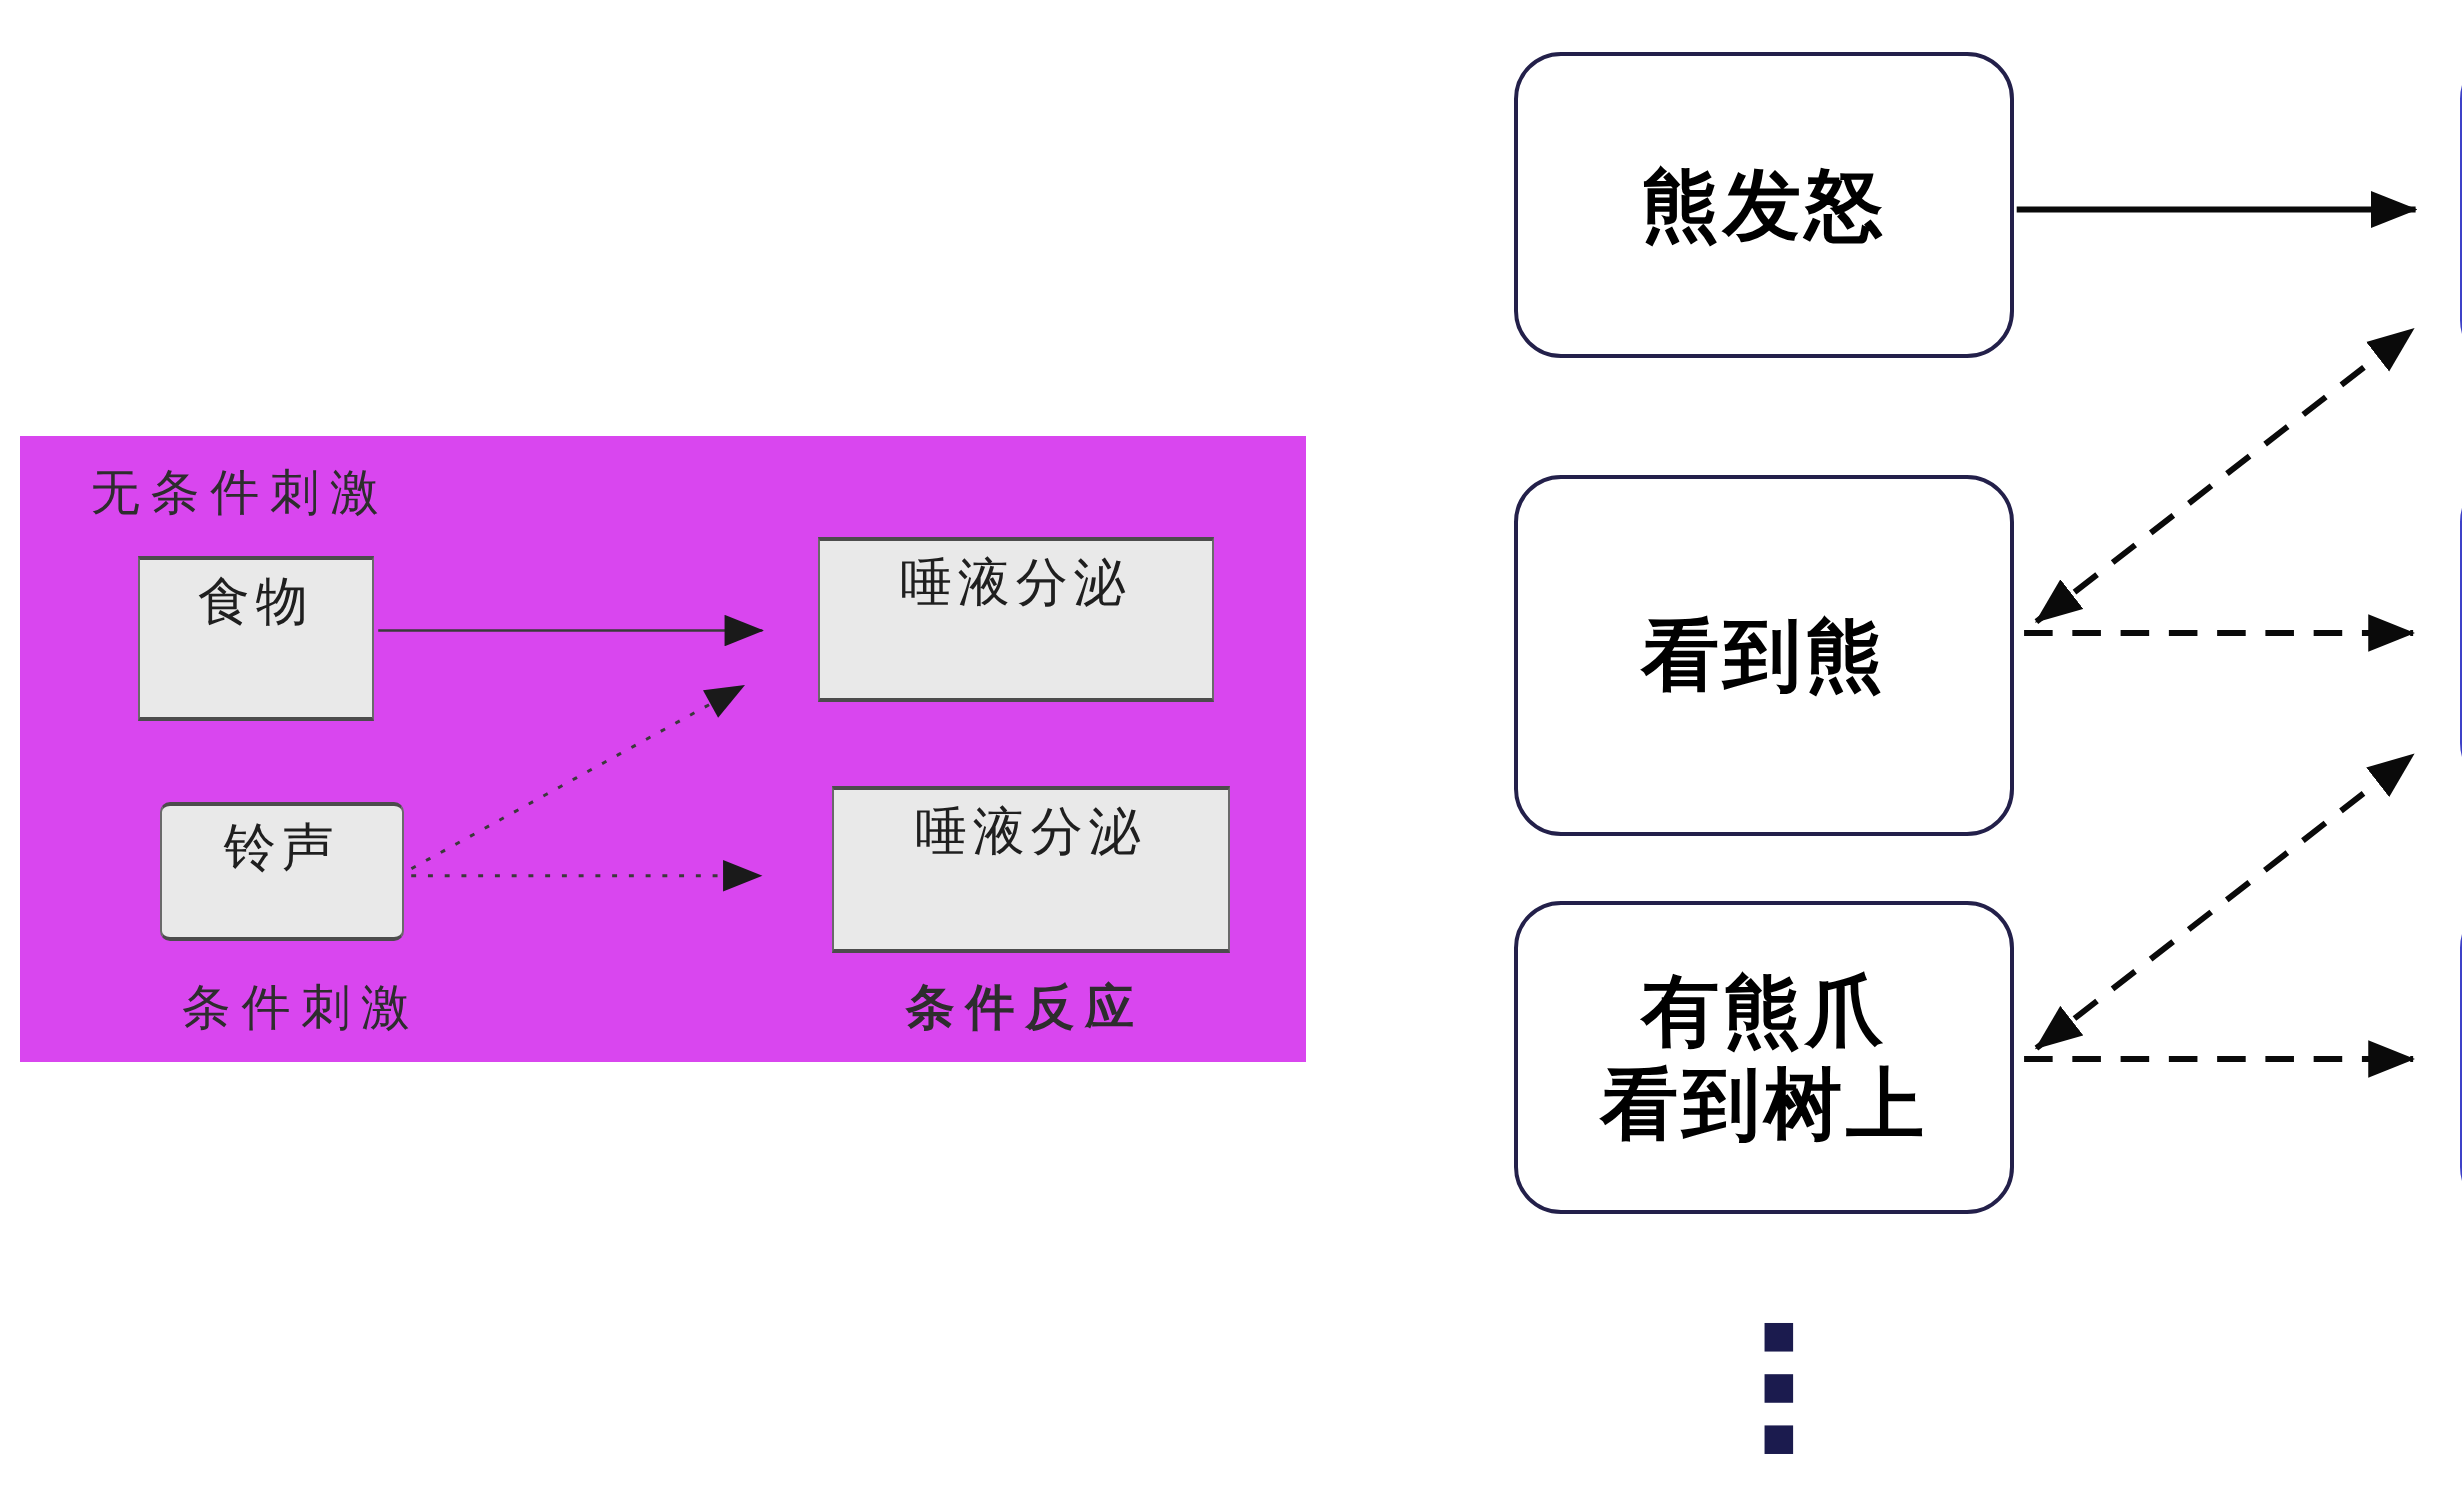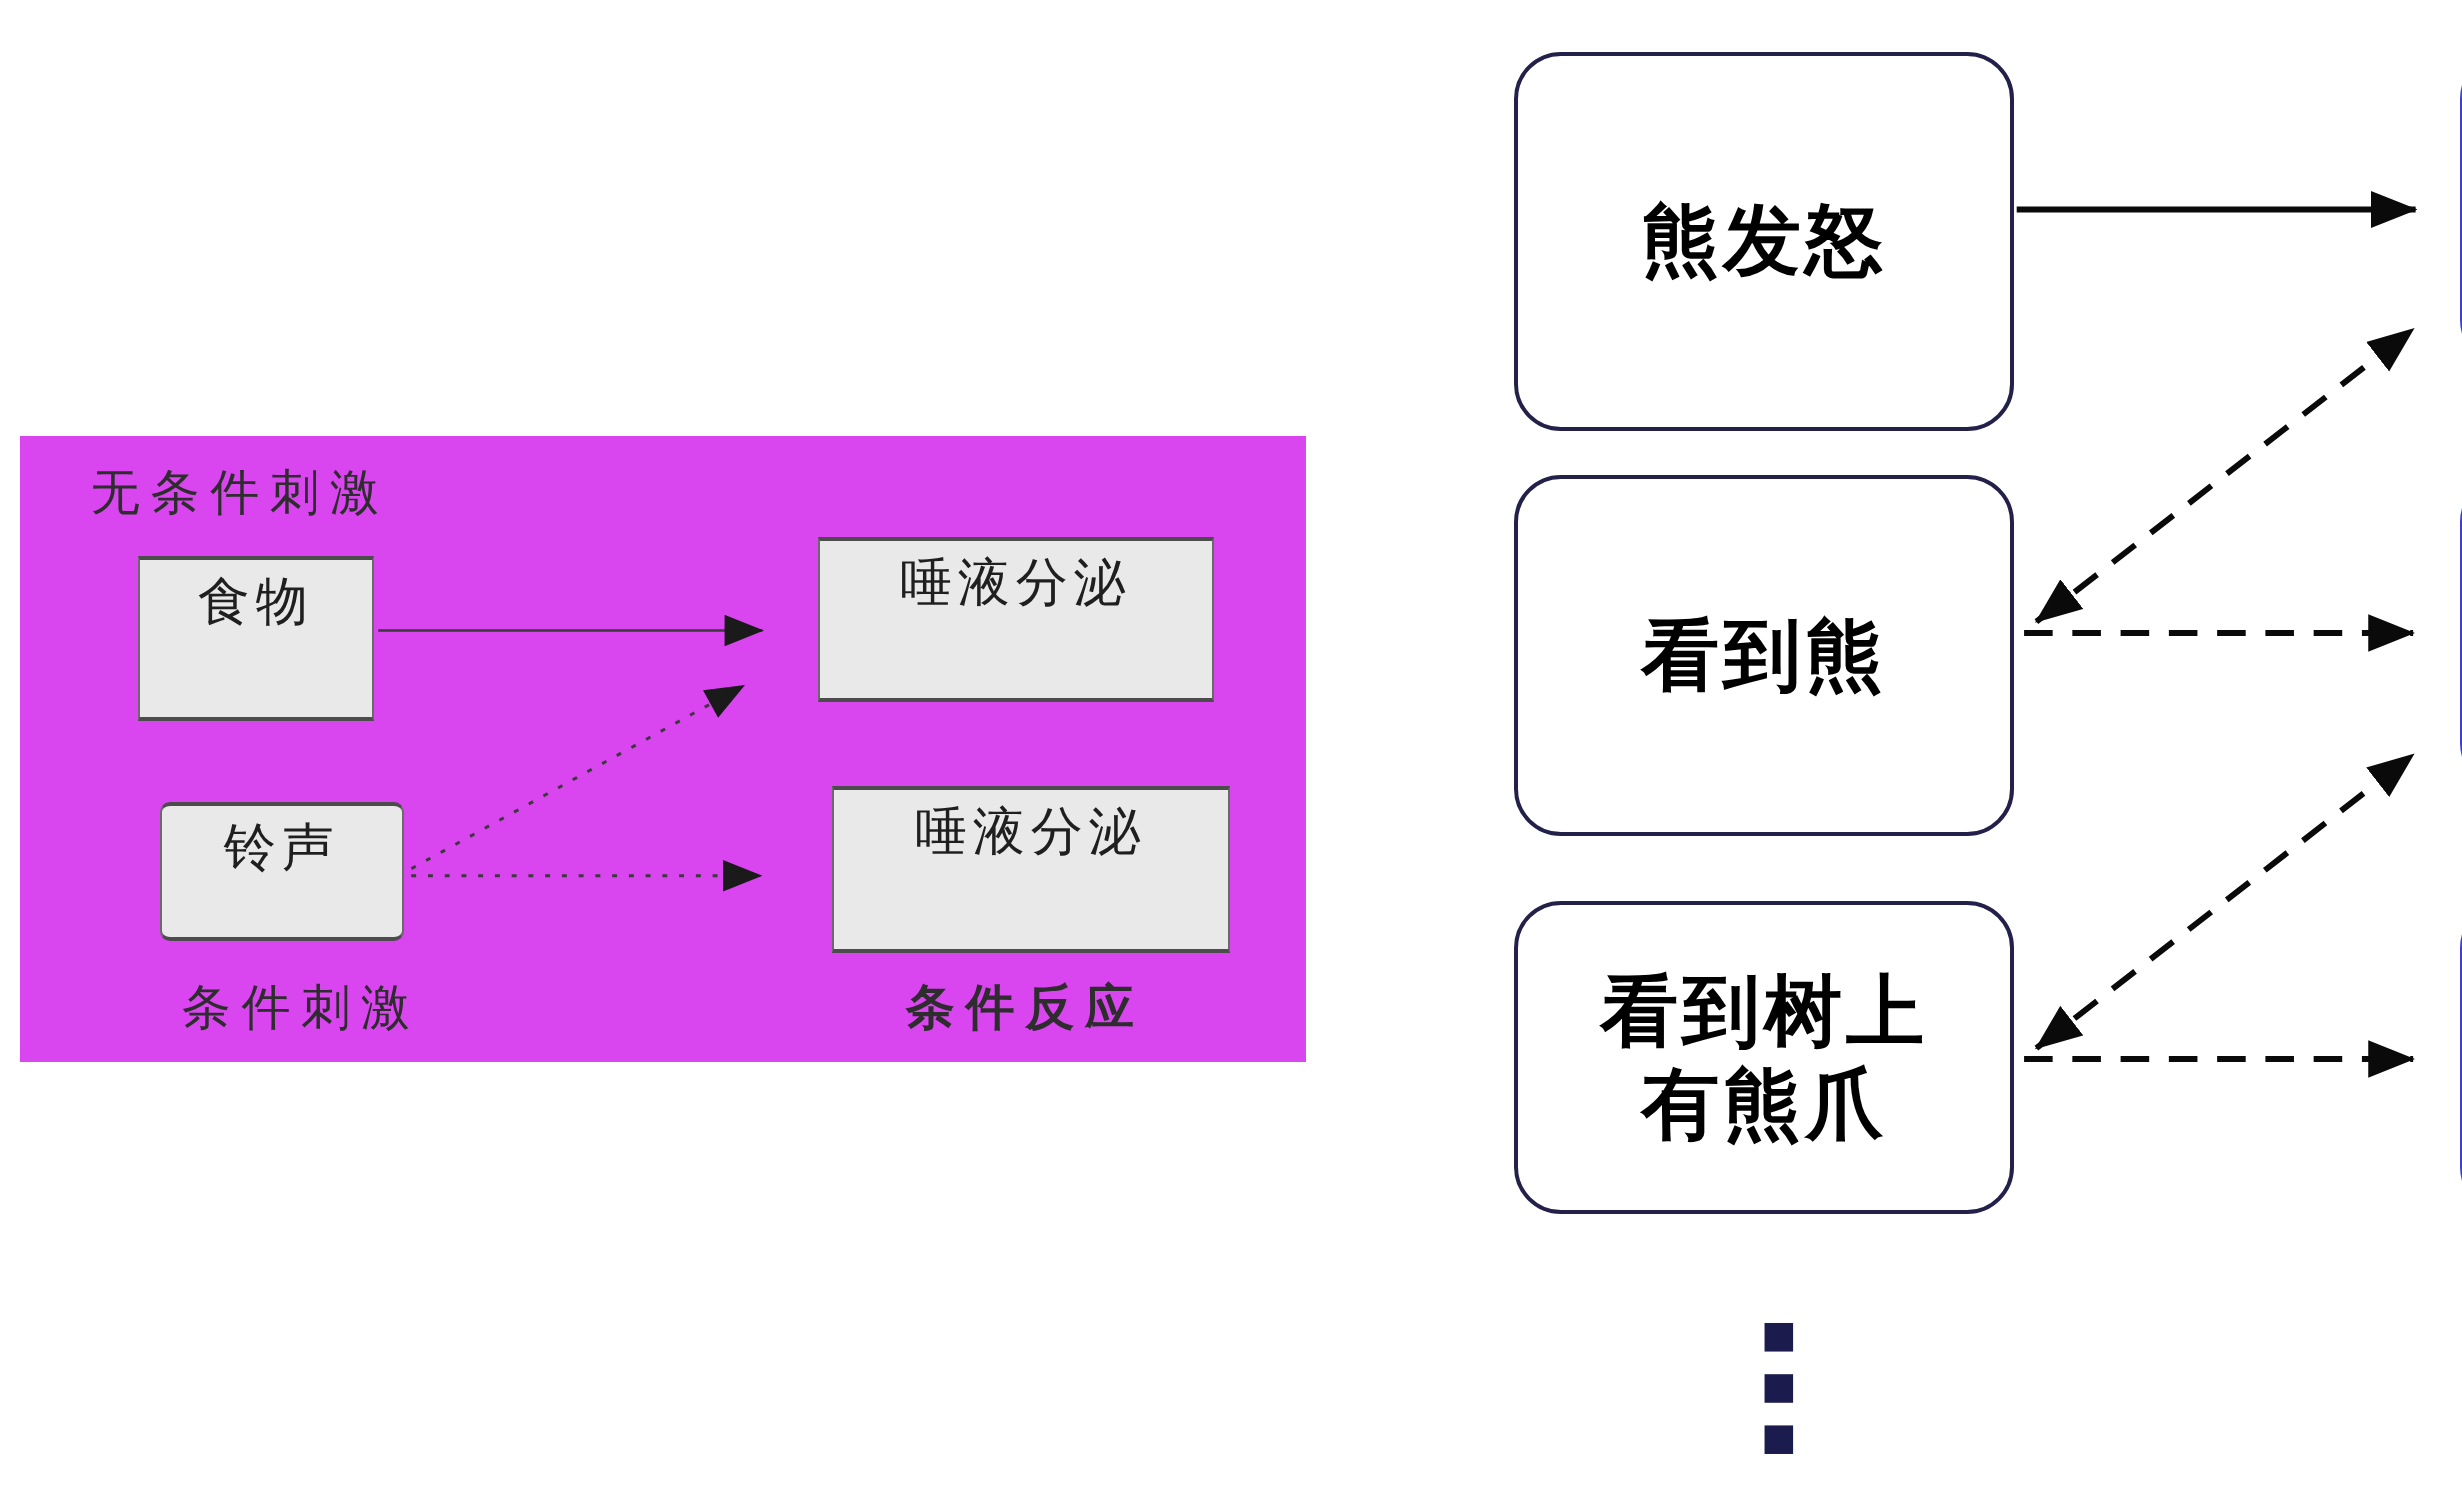--- a/index.html
+++ b/index.html
@@ -142,39 +142,39 @@
       <rect x="3583" y="2790" width="58" height="58" fill="#1b1b4e"></rect>
       <rect x="3583" y="2894" width="58" height="58" fill="#1b1b4e"></rect>
     </g>
     <g>
       <rect x="5515" y="2686" width="58" height="58" fill="#3434e0"></rect>
       <rect x="5515" y="2790" width="58" height="58" fill="#3434e0"></rect>
       <rect x="5515" y="2894" width="58" height="58" fill="#3434e0"></rect>
     </g>
   </svg>
 
-  <div class="rbox state" style="left:1514px; top:52px; width:500px; height:379px;font-family:Liberation Serif, serif;">
+  <div class="rbox state" style="left:1514px; top:52px; width:500px; height:306px;">
     <div class="state-label">熊发怒</div>
   </div>
 
   <div class="rbox value" style="left:2460px; top:52px; width:500px; height:315px;">
     
   </div>
 
   <div class="rbox state" style="left:1514px; top:475px; width:500px; height:361px;">
     <div class="state-label">看到熊</div>
   </div>
 
   <div class="rbox value" style="left:2460px; top:475px; width:500px; height:315px;">
     
   </div>
 
   <div class="rbox state" style="left:1514px; top:901px; width:500px; height:313px;">
+    <div class="state-label">有熊爪</div>
     <div class="state-label">看到树上</div>
-    <div class="state-label">有熊爪</div>
   </div>
 
   <div class="rbox value" style="left:2460px; top:901px; width:500px; height:313px;">
     
   </div>
 
 </div>
 
 
 </body></html>

